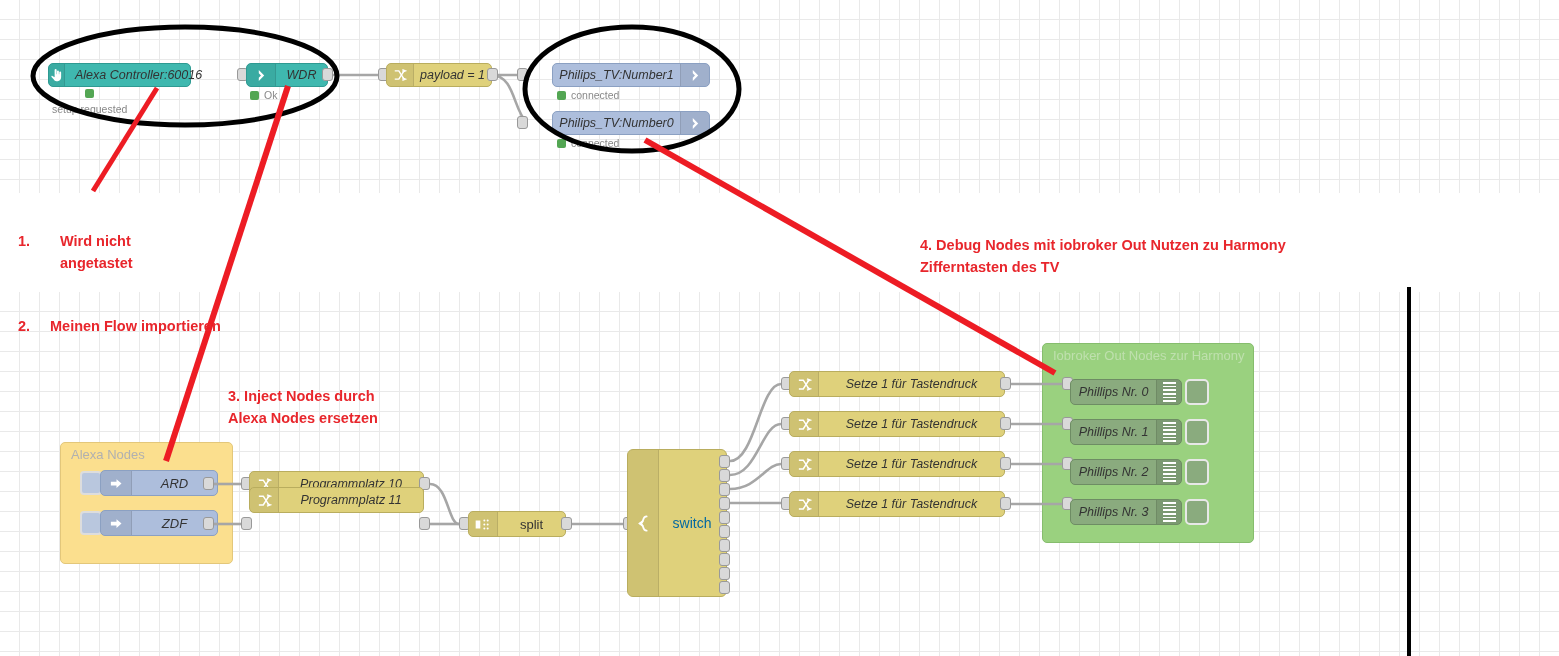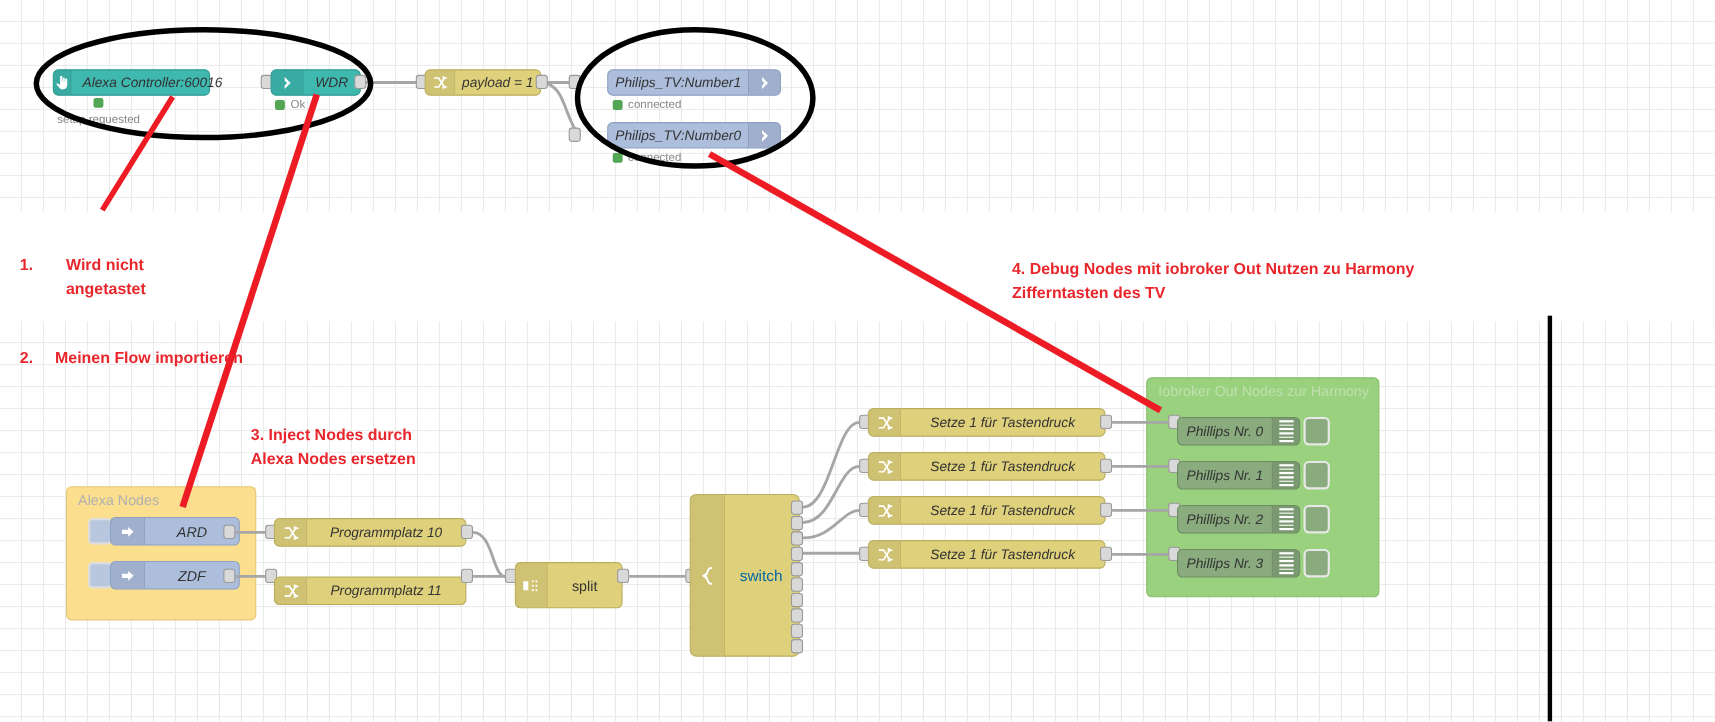--- a/index.html
+++ b/index.html
@@ -227,35 +227,35 @@
           <path d="M3 19 L10 19 L19 5"></path>
           <path d="M16 3 L21 5 L16 7"></path>
           <path d="M16 17 L21 19 L16 21"></path>
       </svg>
     </div>
     <div class="lbl">Programmplatz 10</div>
   </div>
   <div class="port" style="left:419px;top:477px;"></div>
 
   <div class="port" style="left:241px;top:517px;"></div>
-  <div class="node n-yellow" style="left:249px;top:524px;width:175px;height:26px;">
+  <div class="node n-yellow" style="left:249px;top:487px;width:175px;height:26px;">
     <div class="ico">
       <svg width="15" height="15" viewBox="0 0 24 24" fill="none" stroke="#fff" stroke-width="2.4">
         <path d="M3 5 L10 5 L19 19"></path>
           <path d="M3 19 L10 19 L19 5"></path>
           <path d="M16 3 L21 5 L16 7"></path>
           <path d="M16 17 L21 19 L16 21"></path>
       </svg>
     </div>
     <div class="lbl">Programmplatz 11</div>
   </div>
   <div class="port" style="left:419px;top:517px;"></div>
 
   <div class="port" style="left:459px;top:517px;"></div>
-  <div class="node n-yellow" style="left:468px;top:511px;width:98px;height:42px;">
+  <div class="node n-yellow" style="left:468px;top:511px;width:98px;height:26px;">
     <div class="ico">
       <svg width="16" height="13" viewBox="0 0 24 18" fill="#fff">
         <path d="M1 3 h7 v12 h-7 z"></path>
         <circle cx="14" cy="3" r="1.5"></circle>
           <circle cx="19" cy="3" r="1.5"></circle>
         <circle cx="14" cy="9" r="1.5"></circle>
           <circle cx="19" cy="9" r="1.5"></circle>
         <circle cx="14" cy="15" r="1.5"></circle>
           <circle cx="19" cy="15" r="1.5"></circle>
       </svg>

